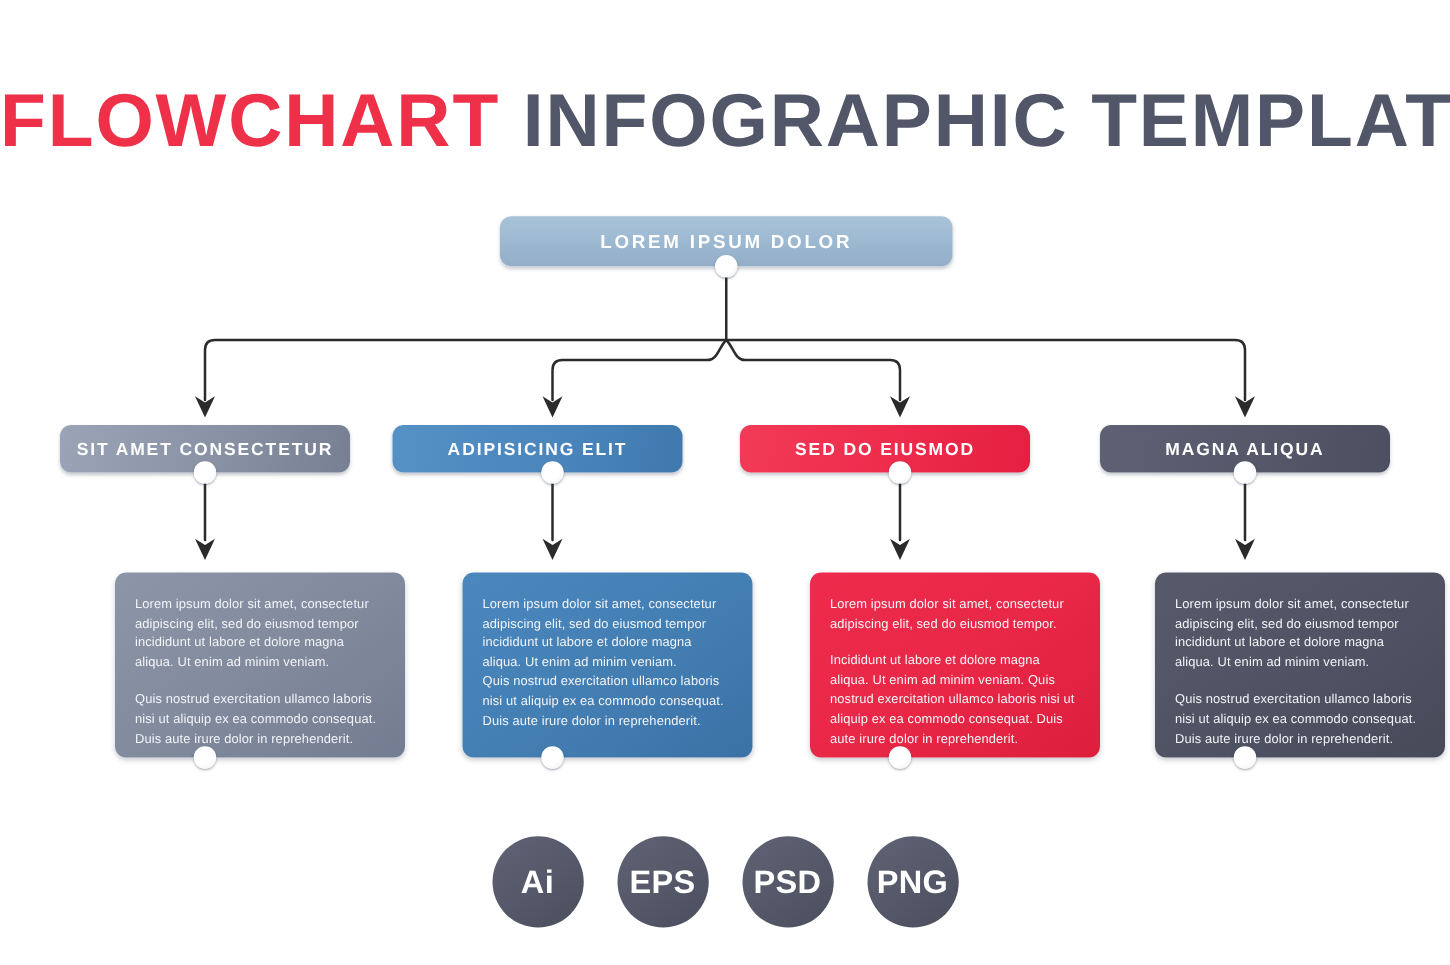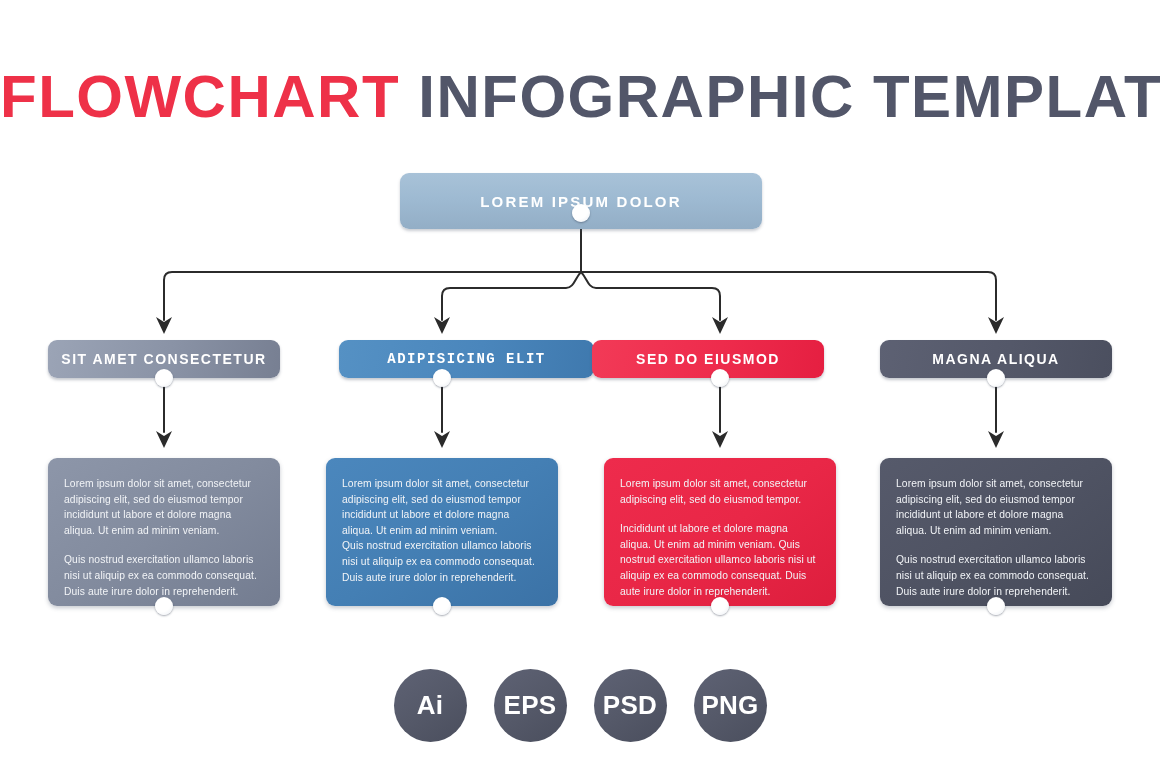--- a/index.html
+++ b/index.html
@@ -34,56 +34,57 @@
     position:absolute;
     border-radius:9px;
     color:#ffffff;
     display:flex;
     align-items:center;
     justify-content:center;
   }
 
   
   #root-node {
-    left:400px; top:173px; width:362px; height:56px;
+    left:400px; top:173px; width:362px; height:40px;
     background:linear-gradient(180deg,#a8c2d8 0%,#9ebad2 45%,#93aec6 100%);
     box-shadow:0 2px 3px rgba(80,90,110,0.30);
   }
   #root-node .node-label {
     font-size:15px; font-weight:bold; letter-spacing:2.2px;
     color:#ffffff;
   }
 
   
   .header-node {
     top:340px; height:38px;
     box-shadow:0 2px 3px rgba(70,80,100,0.32);
   }
   .header-node .node-label {
     font-size:14px; font-weight:bold; letter-spacing:1.5px;
     color:#ffffff; white-space:nowrap;
   }
   #header-0 { left:48px;  width:232px;
     background:linear-gradient(100deg,#9ba4b6 0%,#8a93a6 52%,#777f92 100%); }
-  #header-1 { left:339px; width:255px;
-    background:linear-gradient(100deg,#5591c4 0%,#4a86bc 55%,#3f79ae 100%);font-family:Liberation Mono, monospace; }
+  #header-1 { left:314px; width:232px;
+    background:linear-gradient(100deg,#5591c4 0%,#4a86bc 55%,#3f79ae 100%); }
   #header-2 { left:592px; width:232px;
     background:linear-gradient(100deg,#f23a57 0%,#ee2b4c 55%,#e51f41 100%); }
   #header-3 { left:880px; width:232px;
     background:linear-gradient(100deg,#5d6173 0%,#545869 55%,#4b4f5f 100%); }
 
   
   .panel {
     position:absolute;
     top:458px; width:232px; height:148px;
     border-radius:9px;
     box-shadow:0 2px 4px rgba(70,80,100,0.30);
     padding:18px 16px 0 16px;
     color:#ffffff;
     overflow:hidden;
+    margin-left:44px;
   }
   #panel-0 { left:48px;
     background:linear-gradient(145deg,#8d96a9 0%,#828b9e 50%,#737c90 100%); }
   #panel-1 { left:326px;
     background:linear-gradient(145deg,#4b87bd 0%,#447fb4 50%,#3b72a6 100%); }
   #panel-2 { left:604px;
     background:linear-gradient(145deg,#ee2b4c 0%,#e92747 50%,#dd1e3d 100%); }
   #panel-3 { left:880px;
     background:linear-gradient(145deg,#565a6b 0%,#4f5363 50%,#464a59 100%); }
 

